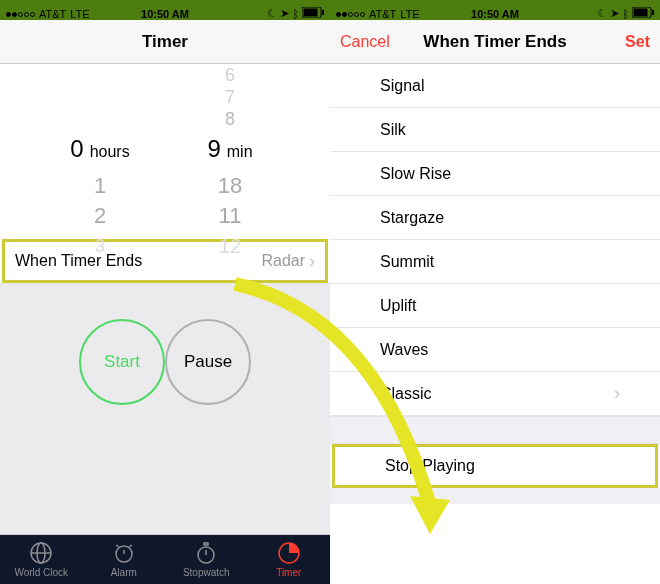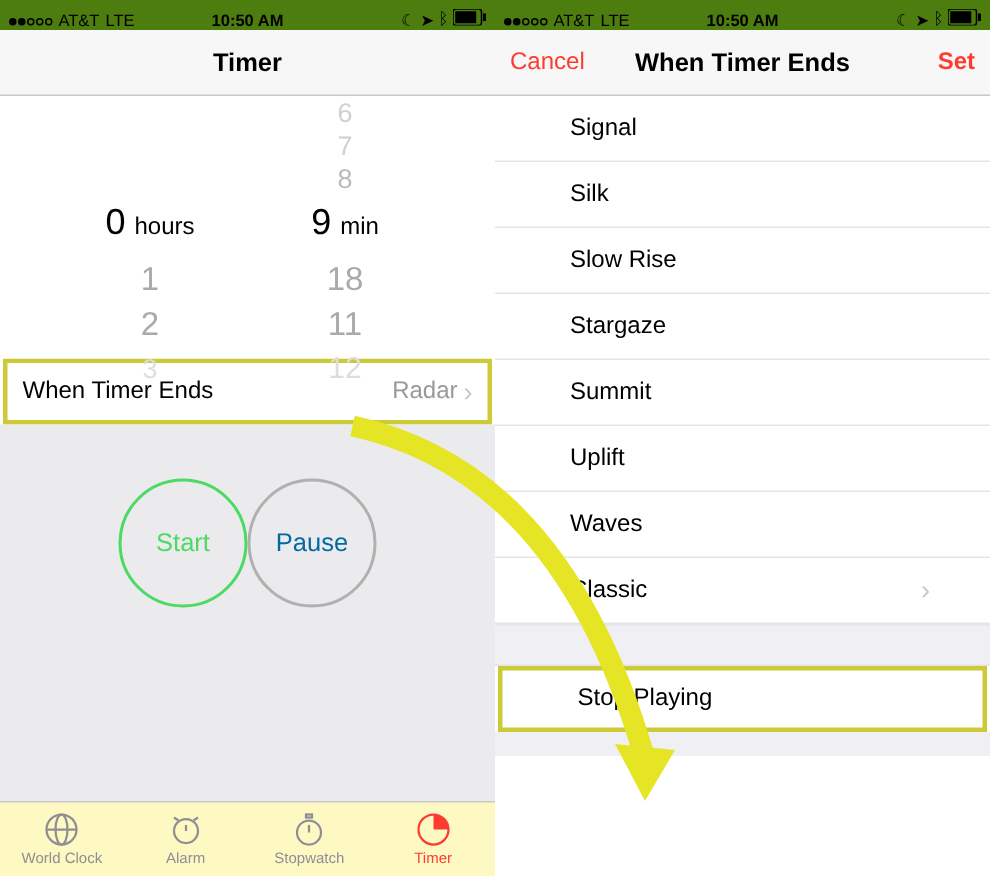--- a/index.html
+++ b/index.html
@@ -99,24 +99,24 @@
     padding-top: 36px;
   }
   .circle-btn {
     width: 86px; height: 86px;
     border-radius: 50%;
     display: flex; align-items: center; justify-content: center;
     font-size: 17px;
     background: transparent;
   }
   .start-btn { border: 2px solid #4cd964; color: #4cd964; }
-  .pause-btn { border: 2px solid #b0b0b0; color: #0369a1; }
+  .pause-btn { border: 2px solid #b0b0b0; color: #000000; }
   .tabbar {
     height: 50px;
-    background: #fef9c3;
+    background: #0f172a;
     border-top: 1px solid #c8c8c8;
     display: flex;
   }
   .tab {
     flex: 1;
     display: flex;
     flex-direction: column;
     align-items: center;
     justify-content: center;
     font-size: 10px;

